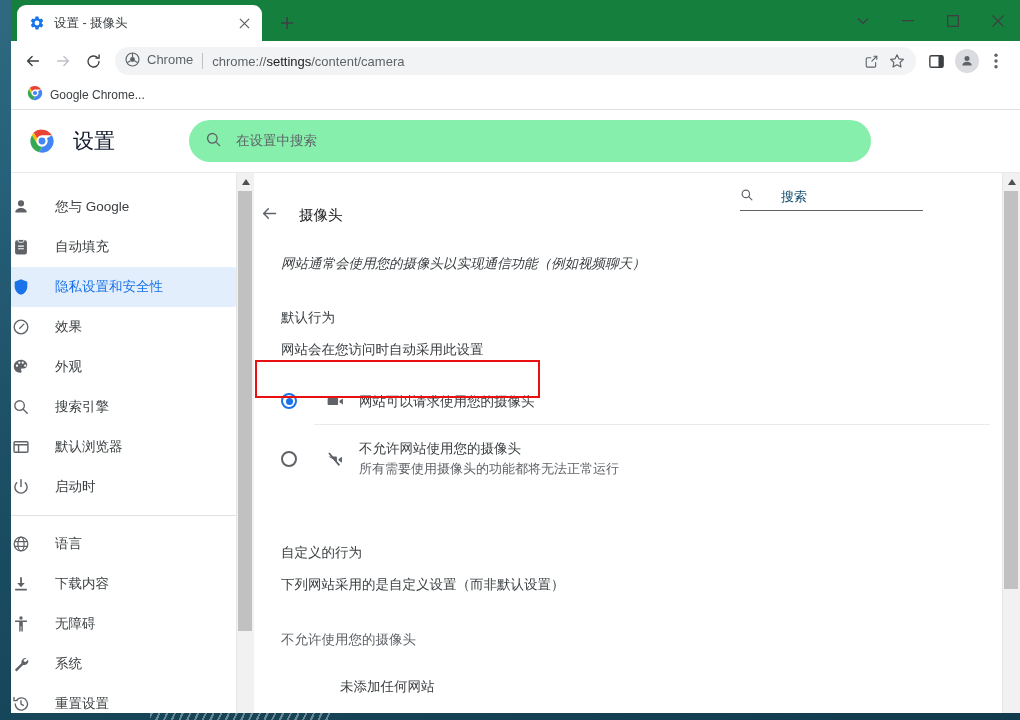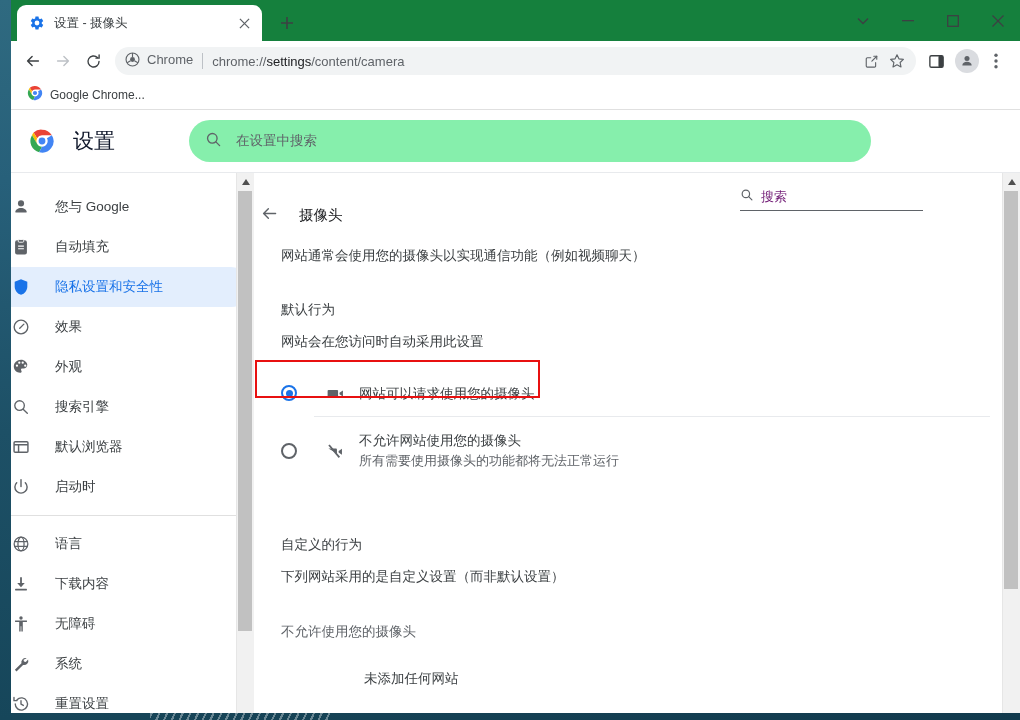--- a/index.html
+++ b/index.html
@@ -293,22 +293,22 @@
     left: 486px;
     top: 15px;
     width: 183px;
     display: flex;
     align-items: center;
     border-bottom: 1px solid #5f6368;
     padding-bottom: 4px;
   }
   .subpage-search .ph {
     font-size: 13px;
-    color: #701a75;
-    margin-left: 7px;
+    color: #0c4a6e;
+    margin-left: 27px;
     font-family: Liberation Serif, serif;
   }
 
   .desc {
     font-size: 13.5px;
     color: #3c4043;
     padding: 0 0 0 27px;
   }
   .section-label {
     font-size: 13.5px;
@@ -368,21 +368,21 @@
   .row-divider {
     height: 1px;
     background: #e8eaed;
     margin-left: 60px;
     margin-right: 30px;
   }
 
   .empty-note {
     font-size: 13.5px;
     color: #3c4043;
-    padding-left: 110px;
+    padding-left: 86px;
   }
 
   .highlight-box {
     position: absolute;
     border: 2px solid #e81010;
     box-sizing: border-box;
     pointer-events: none;
   }
 </style>
 </head>
@@ -713,21 +713,21 @@
       <div class="subpage-search">
         <span>
           <svg width="14" height="14" viewBox="0 0 20 20" stroke="#5f6368" stroke-width="1.7" fill="none" stroke-linecap="round">
             <circle cx="8.4" cy="8.4" r="5.3"></circle>
             <path d="M12.4 12.4 L17 17"></path>
           </svg>
         </span>
         <span class="ph">搜索</span>
       </div>
 
-      <div class="desc" style="margin-top:22px;">网站通常会使用您的摄像头以实现通信功能（例如视频聊天）</div>
+      <div class="desc" style="margin-top:30px;font-style:italic;">网站通常会使用您的摄像头以实现通信功能（例如视频聊天）</div>
 
       <div class="section-label" style="margin-top:36px;">默认行为</div>
       <div class="section-sub" style="margin-top:14px;">网站会在您访问时自动采用此设置</div>
 
       <div class="radio-row" style="margin-top:23px;align-items:center;height:38px;">
         <span class="radio checked" style="margin-top:0;"></span>
         <span class="radio-icon">
           <svg width="19" height="19" viewBox="0 0 20 20" fill="currentColor">
             <path d="M2.6 6.2h9.2c.5 0 .9.4.9.9v5.8c0 .5-.4.9-.9.9H2.6c-.5 0-.9-.4-.9-.9V7.1c0-.5.4-.9.9-.9z"></path>
             <path d="M14.2 9.3l3.6-2.5v6.4l-3.6-2.5z"></path>

